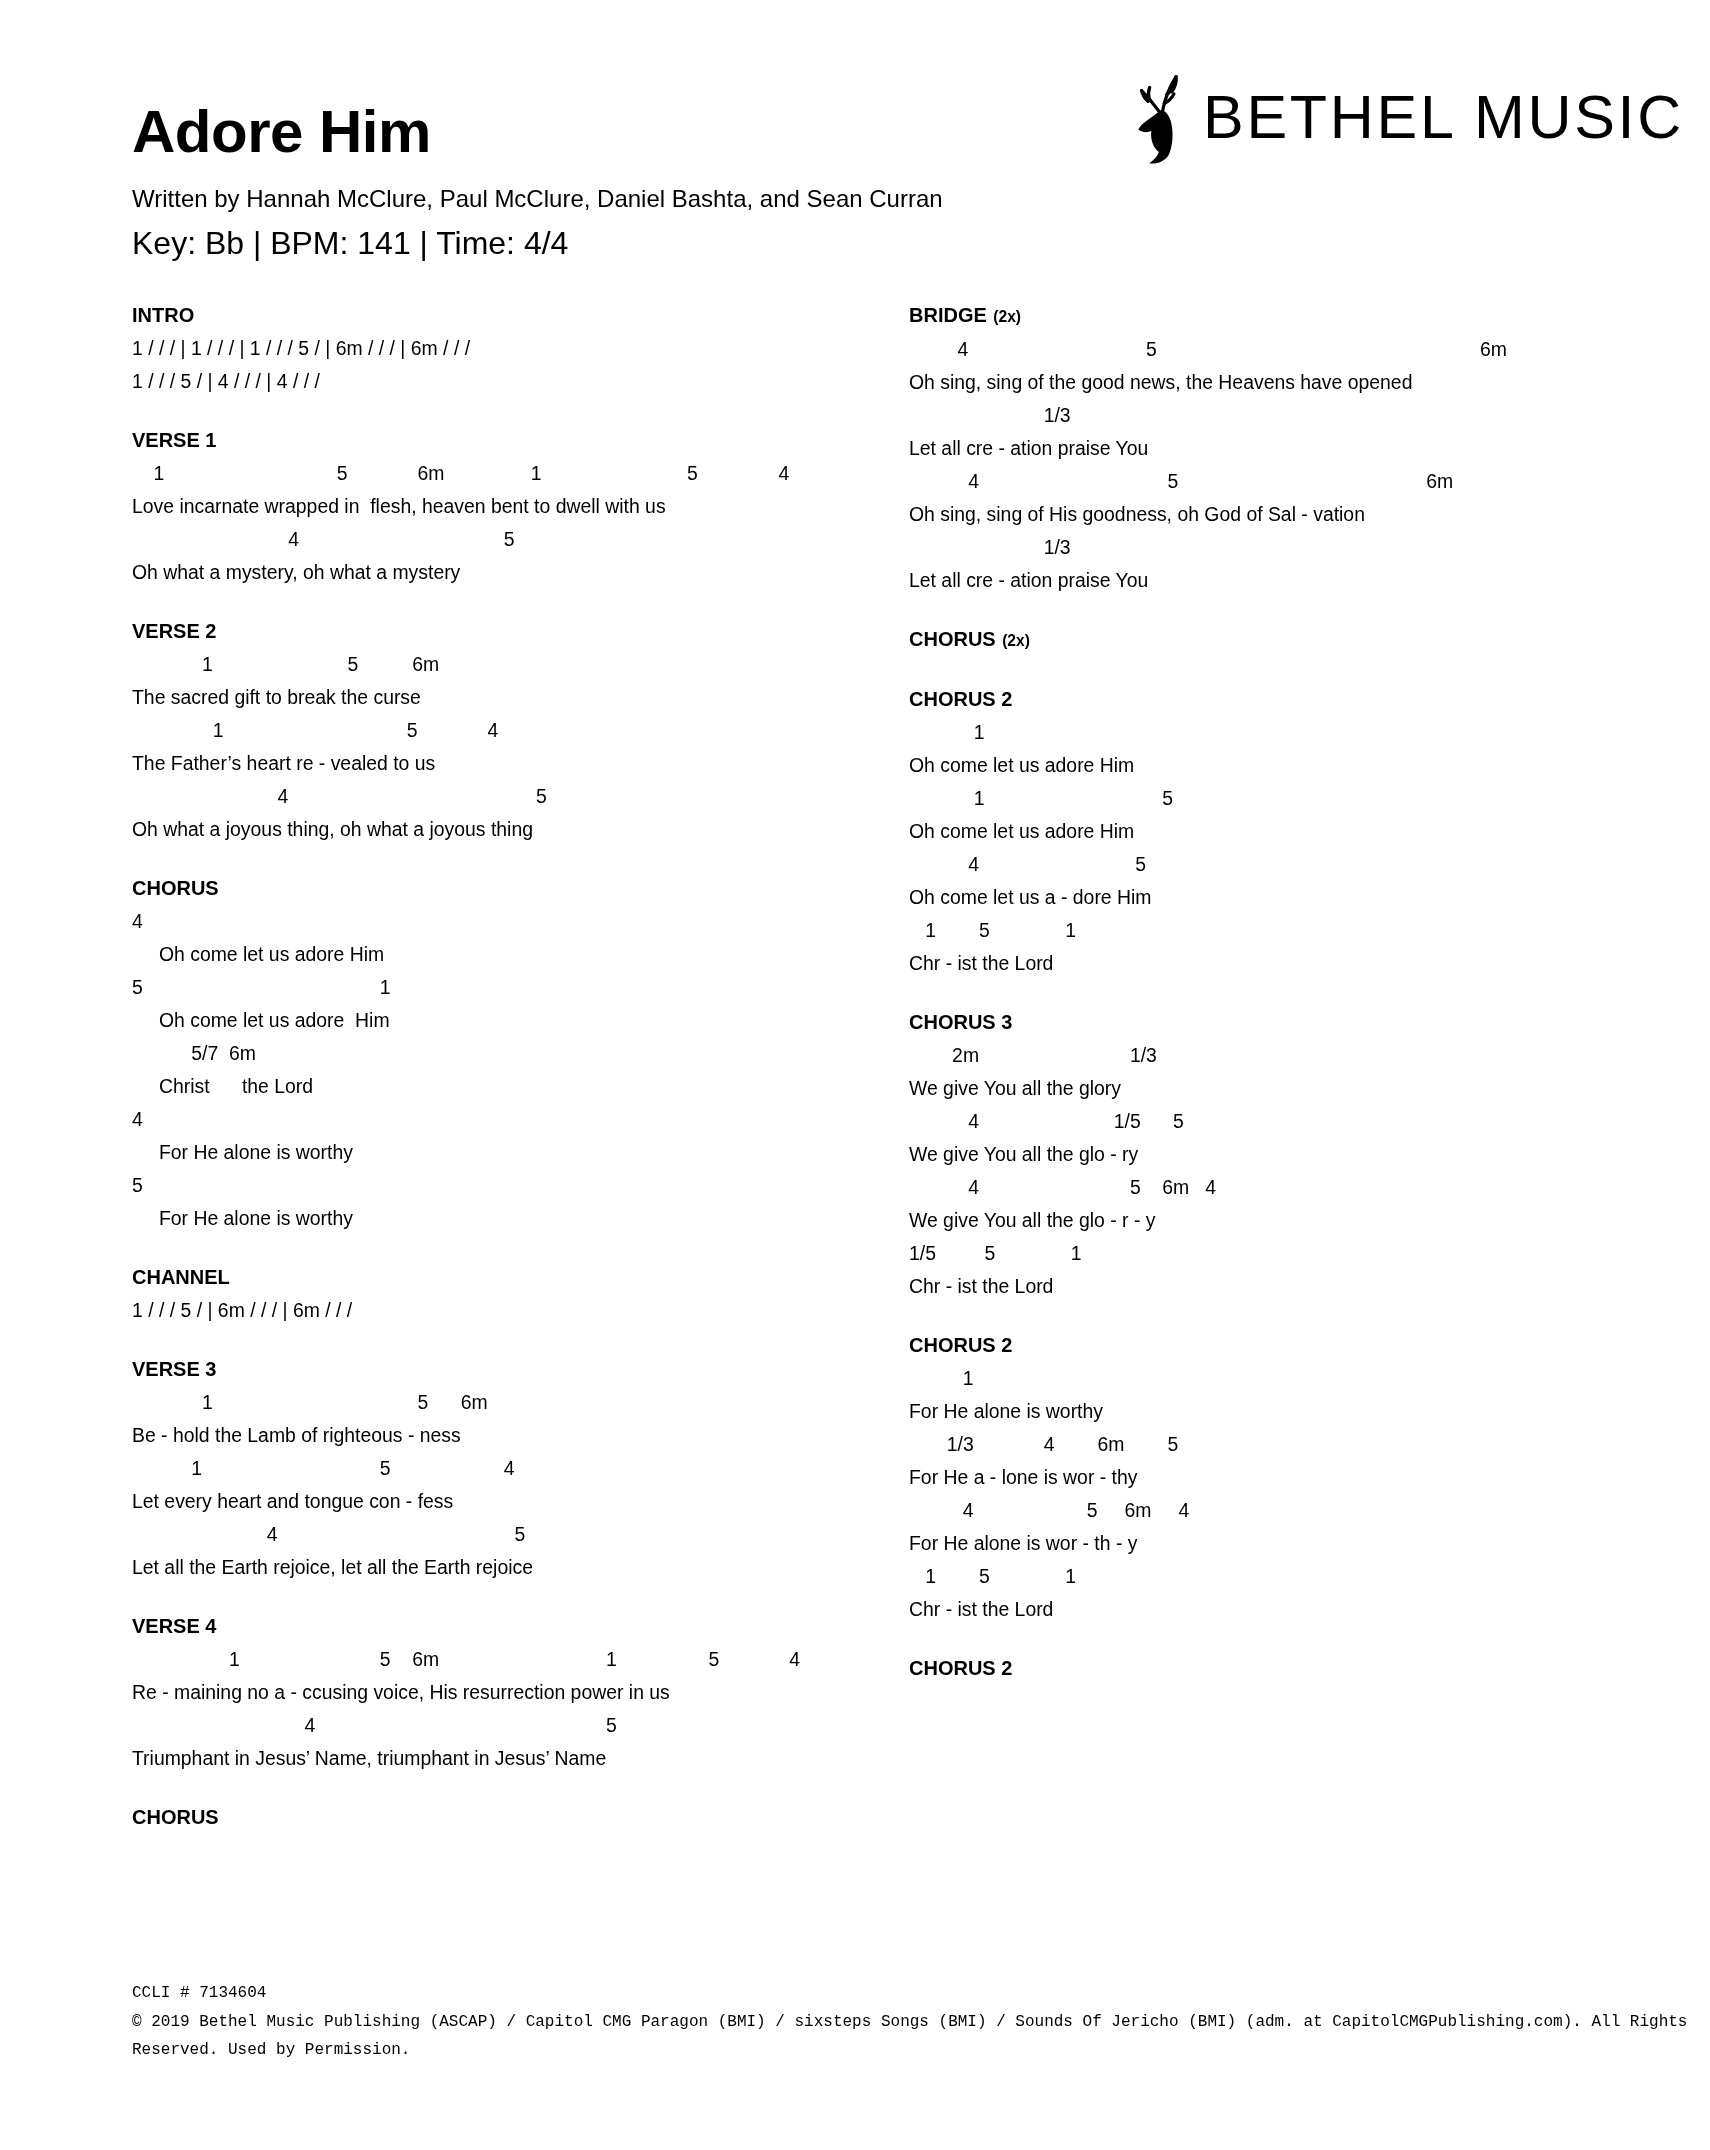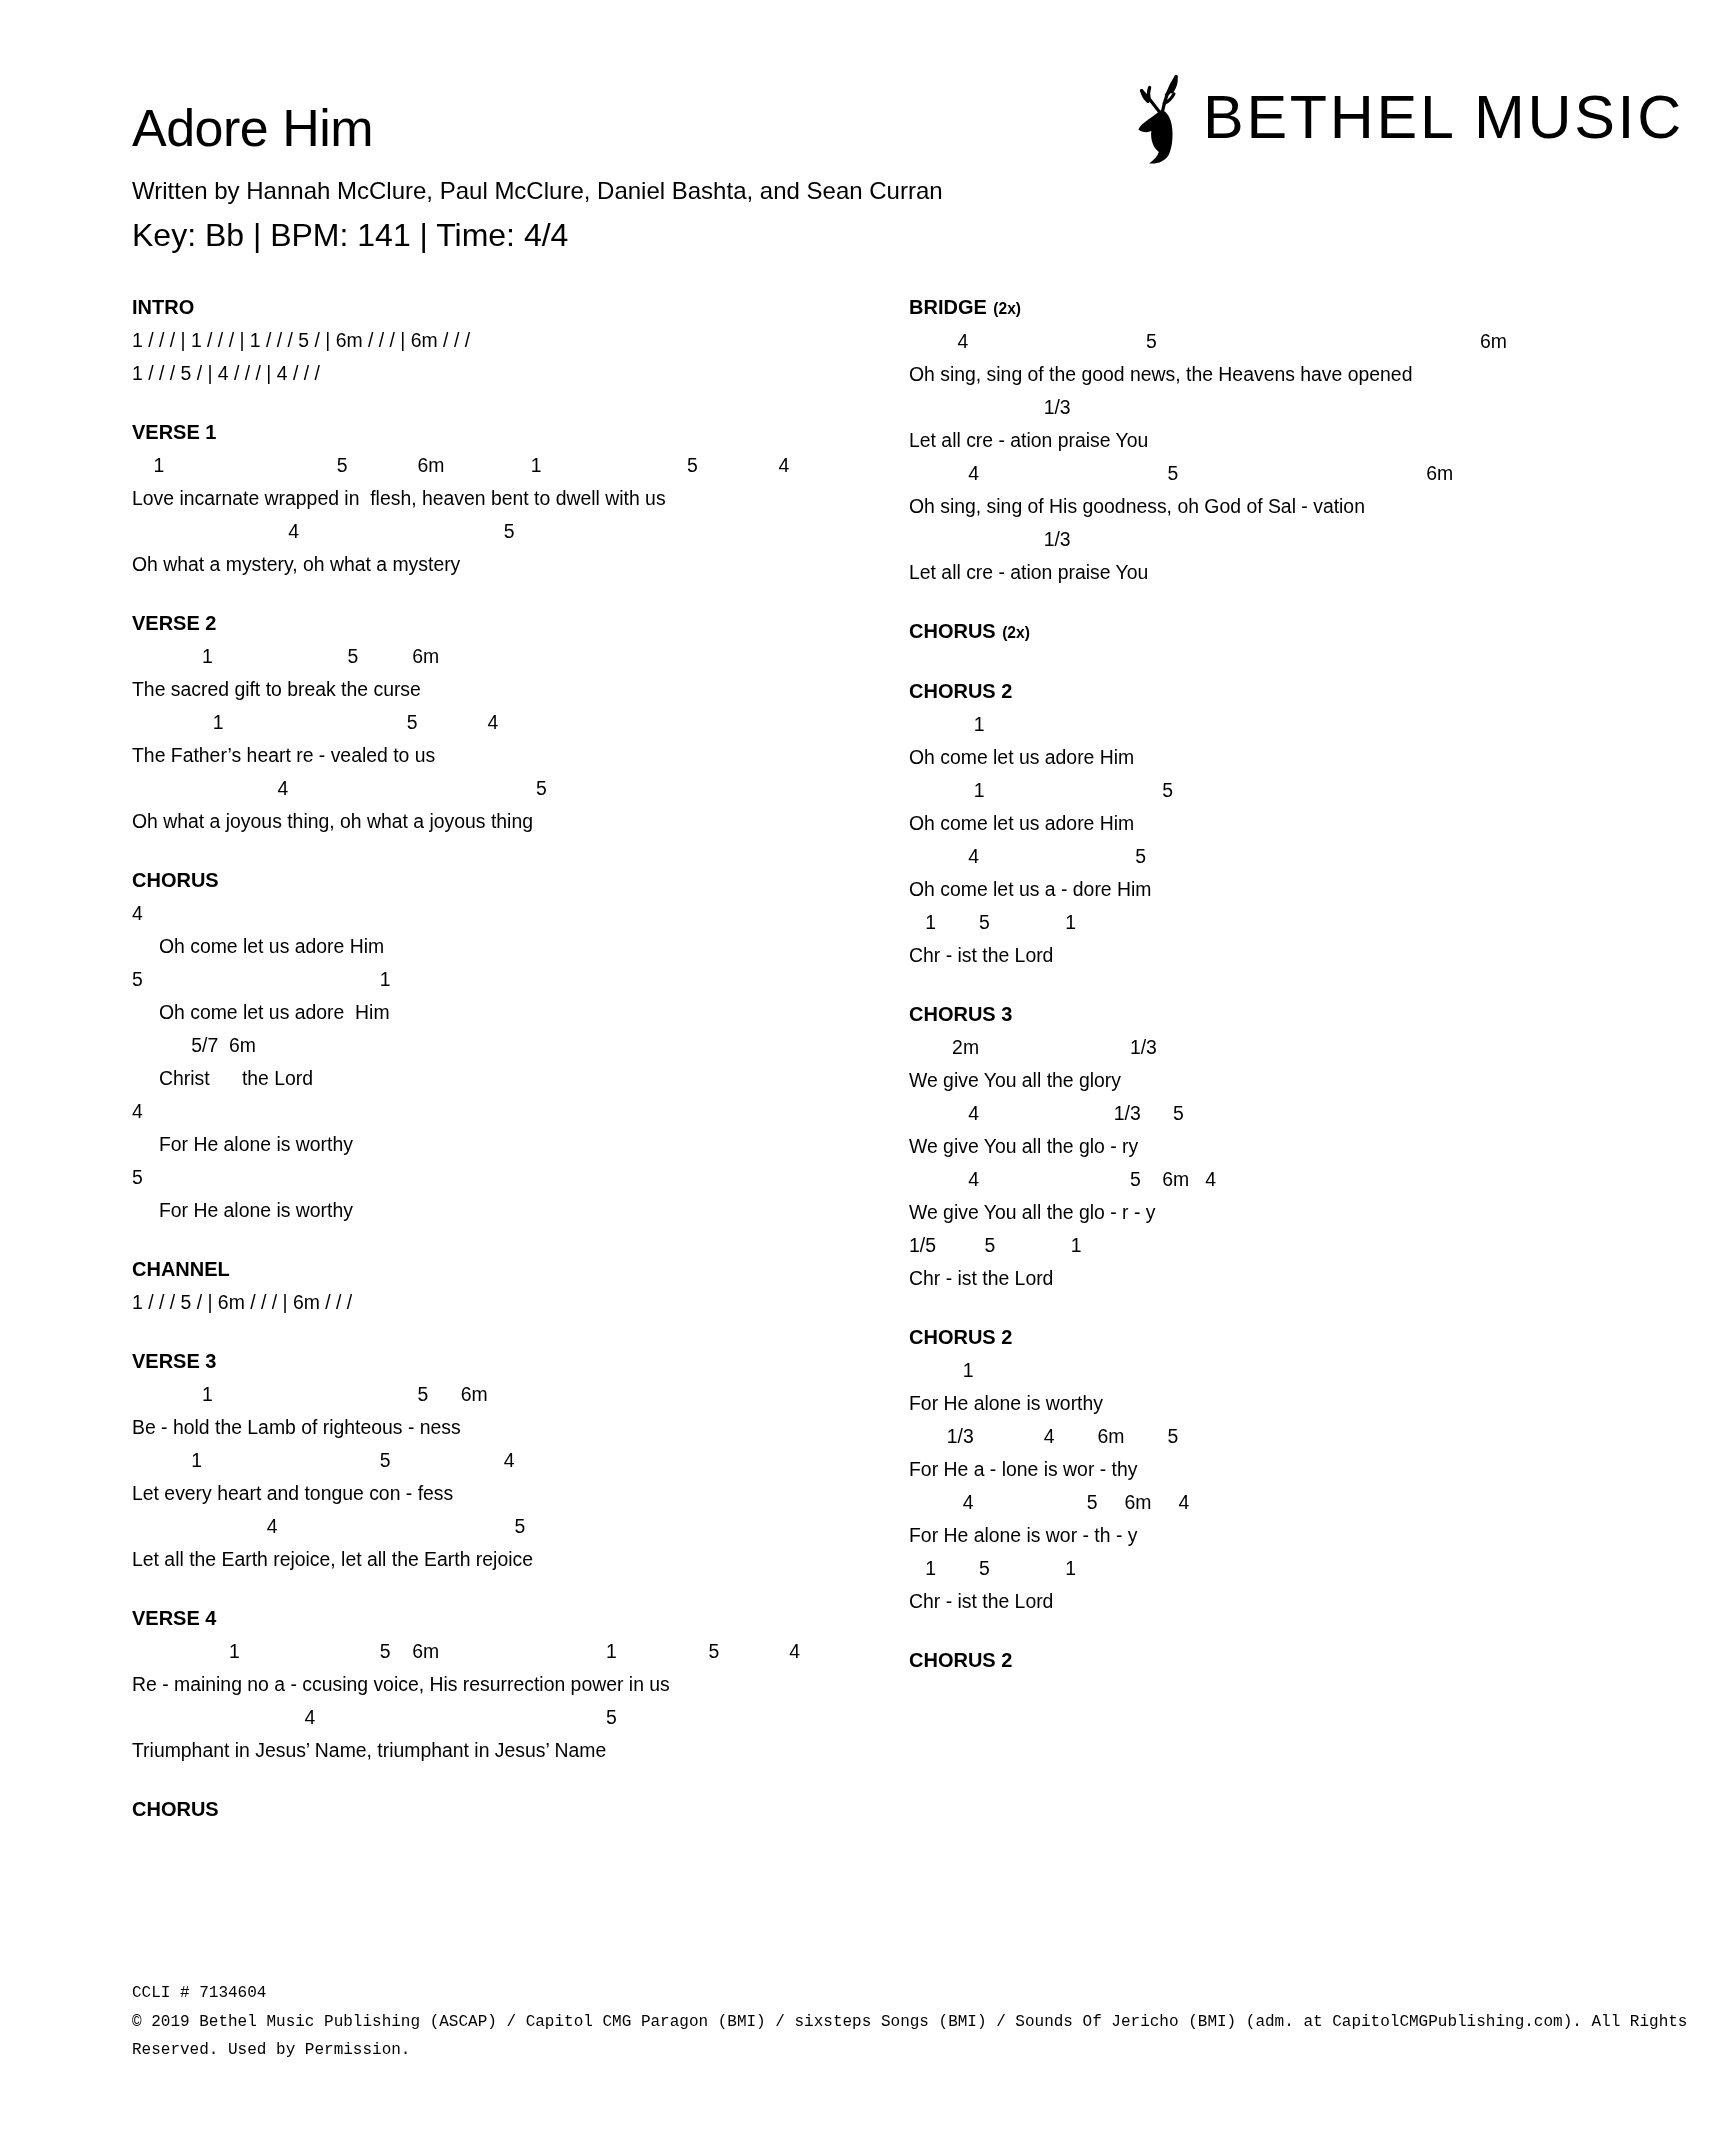--- a/index.html
+++ b/index.html
@@ -5,21 +5,21 @@
   html,body{margin:0;padding:0;background:#ffffff;}
   body{
     width:1711px;height:2151px;position:relative;overflow:hidden;
     font-family:"Liberation Sans",sans-serif;color:#000;
     -webkit-font-smoothing:antialiased;
   }
   .page{position:relative;width:100%;height:100%;box-sizing:border-box;
         padding:102px 28px 0 132px;}
 
   
-  .title{font-size:52px;font-weight:normal;margin:0;line-height:1;letter-spacing:-0.5px;}
+  .title{font-size:60px;font-weight:bold;margin:0;line-height:1;letter-spacing:-0.5px;}
   .writers{margin:25px 0 0 0;font-size:24px;line-height:1;}
   .meta{margin:16px 0 0 0;font-size:32px;line-height:1;}
 
   
   .logo{position:absolute;top:68px;right:27px;display:flex;align-items:center;}
   .logo svg{width:52px;height:97px;margin-right:16px;flex:none;}
   .logo-text{font-size:61px;font-weight:400;letter-spacing:2.7px;white-space:nowrap;}
 
   
   .columns{display:flex;margin-top:40px;}
@@ -153,21 +153,21 @@
           <div class="line lyric">Oh come let us adore Him</div>
           <div class="line chords">           4                             5</div>
           <div class="line lyric">Oh come let us a - dore Him</div>
           <div class="line chords">   1        5              1</div>
           <div class="line lyric">Chr - ist the Lord</div>
         </section>
         <section>
           <h2 class="sec-label"><span>CHORUS 3</span></h2>
           <div class="line chords">        2m                            1/3</div>
           <div class="line lyric">We give You all the glory</div>
-          <div class="line chords">           4                         1/3      5</div>
+          <div class="line chords">           4                         1/5      5</div>
           <div class="line lyric">We give You all the glo - ry</div>
           <div class="line chords">           4                            5    6m   4</div>
           <div class="line lyric">We give You all the glo - r - y</div>
           <div class="line chords">1/5         5              1</div>
           <div class="line lyric">Chr - ist the Lord</div>
         </section>
         <section>
           <h2 class="sec-label"><span>CHORUS 2</span></h2>
           <div class="line chords">          1</div>
           <div class="line lyric">For He alone is worthy</div>

